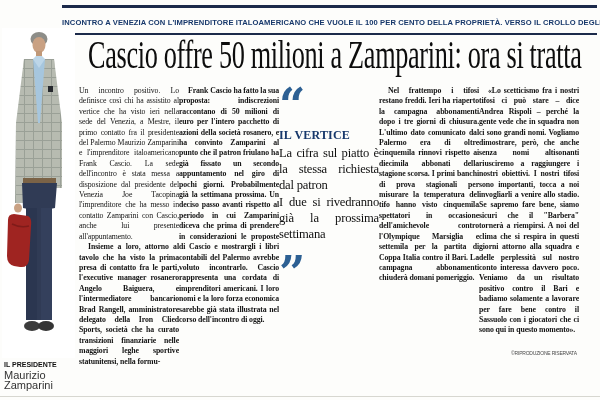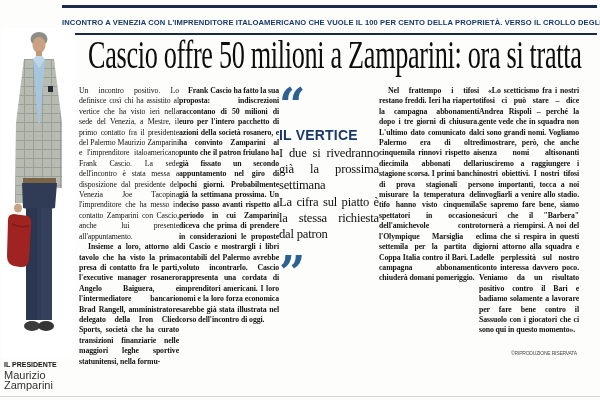--- a/index.html
+++ b/index.html
@@ -31,21 +31,21 @@
   .caption .cap-name{font-family:"Liberation Sans",sans-serif;font-size:11px;color:#333;}
   
   .body-cols{position:absolute;left:79px;top:86px;width:519px;height:300px;display:flex;gap:0;}
   .col{width:100px;overflow:hidden;text-align:justify;font-size:7.8px;line-height:10.4px;letter-spacing:-.1px;}
   .col p{margin:0;}
   .col p.ind{text-indent:9px;font-weight:bold;}
   
   .quote-col{width:100px;overflow:hidden;padding-top:4px;}
   .qmark{font-family:"DejaVu Serif",serif;font-weight:bold;font-size:46px;line-height:30px;color:#2d6093;}
   .qmark.close{margin-top:16px;}
-  .q-label{font-family:Liberation Sans, sans-serif;font-weight:bold;font-size:14px;color:#17386b;margin:10px 0 5px 0;letter-spacing:.2px;}
+  .q-label{font-family:Liberation Serif, serif;font-weight:bold;font-size:12px;color:#17386b;margin:10px 0 5px 0;letter-spacing:.2px;}
   .q-line{font-size:12.6px;line-height:16px;color:#101010;letter-spacing:-.2px;}
   .q-line + .q-line{margin-top:1px;}
   
   .byline{text-align:right;font-style:italic;font-size:8.5px;margin-top:8px;padding-right:4px;}
   .copyright{text-align:right;font-family:"Liberation Sans",sans-serif;font-size:5px;color:#4a4a4a;margin-top:12px;padding-right:2px;letter-spacing:-.2px;}
   
   .bottom-rule{position:absolute;left:0;right:0;top:396px;border-top:1px solid #d7d7d0;}
 </style>
 </head>
 <body>
@@ -113,22 +113,22 @@
     <p class="ind">Insieme a loro, attorno al tavolo che ha visto la prima presa di contatto fra le parti, l'executive manager rosanero Angelo Baiguera, e l'intermediatore bancario Brad Rangell, amministratore delegato della Iron Clied Sports, società che ha curato transizioni finanziarie nelle maggiori leghe sportive statunitensi, nella formu-</p>
   </div>
 
   <div class="col">
     <p class="ind">Frank Cascio ha fatto la sua proposta: indiscrezioni raccontano di 50 milioni di euro per l'intero pacchetto di azioni della società rosanero, e ha convinto Zamparini al punto che il patron friulano ha già fissato un secondo appuntamento nel giro di pochi giorni. Probabilmente già la settimana prossima. Un deciso passo avanti rispetto al periodo in cui Zamparini diceva che prima di prendere in considerazioni le proposte di Cascio e mostrargli i libri contabili del Palermo avrebbe voluto incontrarlo. Cascio rappresenta una cordata di imprenditori americani. I loro nomi e la loro forza economica sarebbe già stata illustrata nel corso dell'incontro di oggi.</p>
   </div>
 
   <div class="col quote-col">
     <div class="qmark">“</div>
     <div class="q-label">IL VERTICE</div>
+    <div class="q-line">La cifra sul piatto è la stessa richiesta dal patron</div>
     <div class="q-line">I due si rivedranno già la prossima settimana</div>
-    <div class="q-line">La cifra sul piatto è la stessa richiesta dal patron</div>
     <div class="qmark close">”</div>
   </div>
 
   <div class="col">
     <p class="ind">Nel frattempo i tifosi restano freddi. Ieri ha riaperto la campagna abbonamenti dopo i tre giorni di chiusura. L'ultimo dato comunicato dal Palermo era di oltre cinquemila rinnovi rispetto ai diecimila abbonati della stagione scorsa. I primi banchi di prova stagionali per misurare la temperatura del tifo hanno visto cinquemila spettatori in occasione dell'amichevole contro l'Olympique Marsiglia e settemila per la partita di Coppa Italia contro il Bari. La campagna abbonamenti chiuderà domani pomeriggio.</p>
   </div>
 
   <div class="col">
     <p class="ind">«Lo scetticismo fra i nostri tifosi ci può stare – dice Andrea Rispoli – perché la gente vede che in squadra non ci sono grandi nomi. Vogliamo dimostrare, però, che anche senza nomi altisonanti riusciremo a raggiungere i nostri obiettivi. I nostri tifosi sono importanti, tocca a noi invogliarli a venire allo stadio. Se sapremo fare bene, siamo sicuri che il "Barbera" tornerà a riempirsi. A noi del clima che si respira in questi giorni attorno alla squadra e delle perplessità sul nostro conto interessa davvero poco. Veniamo da un risultato positivo contro il Bari e badiamo solamente a lavorare per fare bene contro il Sassuolo con i giocatori che ci sono qui in questo momento».</p>
     <div class="copyright">©RIPRODUZIONE RISERVATA</div>

